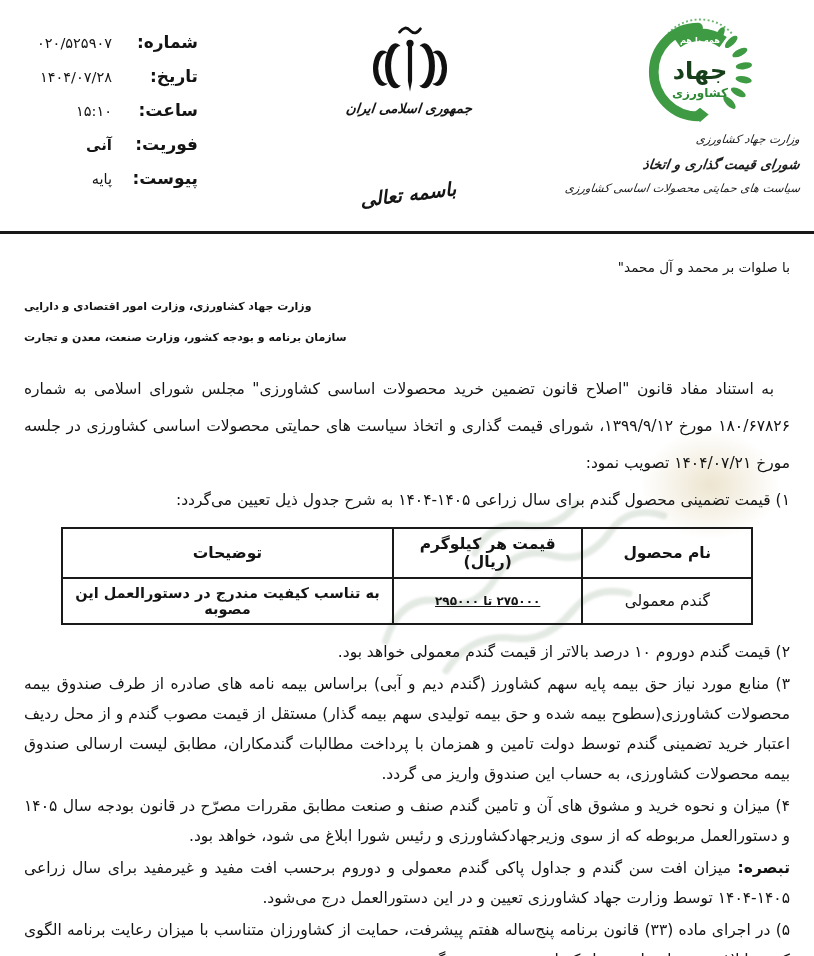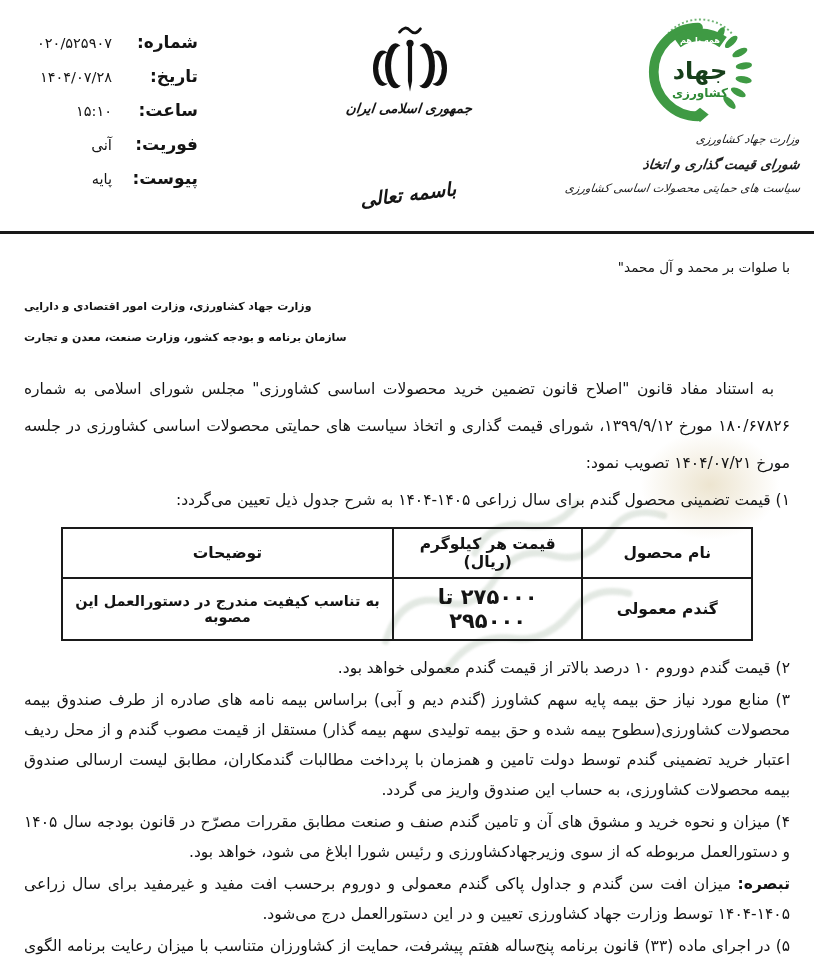--- a/index.html
+++ b/index.html
@@ -11,21 +11,21 @@
     position: relative;
     overflow: hidden;
   }
   .page { position: absolute; inset: 0; direction: rtl; }
 
   
   .meta-block { position: absolute; top: 32px; left: 20px; width: 178px; direction: rtl; z-index: 2; }
   .meta-row { display: flex; align-items: baseline; height: 34px; }
   .meta-label { width: 86px; font-weight: bold; font-size: 17px; white-space: nowrap; text-align: right; }
   .meta-value { flex: 1; font-size: 14.5px; text-align: right; padding-left: 2px; }
-  .meta-value.bold { font-weight: normal; font-size: 15px; }
+  .meta-value.bold { font-weight: bold; font-size: 15px; }
 
   .emblem-block { position: absolute; top: 24px; left: 348px; width: 124px; text-align: center; z-index: 2; }
   .emblem-block svg { display: block; margin: 0 auto; }
   .country-name { margin-top: 2px; font-size: 13.5px; font-style: italic; font-weight: 600; white-space: nowrap; transform: skewX(-6deg); display: inline-block; }
 
   .besmele { position: absolute; top: 183px; left: 352px; width: 112px; text-align: center;
              font-size: 19px; font-style: italic; font-weight: 600; transform: rotate(-7deg); z-index: 2; }
 
   .logo-block { position: absolute; top: 18px; right: 14px; width: 200px; text-align: right; z-index: 2; }
   .logo-block svg { display: block; margin: 0 auto; }
@@ -48,22 +48,22 @@
   .salutation { text-align: right; font-size: 13.5px; margin-top: 22px; }
   .addressee { text-align: left; font-weight: bold; font-size: 11px; line-height: 31px; }
   .addr-wrap { margin-top: 16px; }
   .para { font-size: 15.5px; text-align: justify; text-justify: inter-word; }
   .intro { margin-top: 18px; line-height: 37px; text-indent: 16px; }
   .item-one { line-height: 37px; }
 
   table.price-table { width: 692px; margin: 8px auto 12px auto; border-collapse: collapse; background: transparent; }
   .price-table th, .price-table td { border: 2px solid #1a1a1a; text-align: center; vertical-align: middle; height: 44px; padding: 6px 8px; }
   .price-table th { font-weight: bold; font-size: 15.5px; }
-  .price-table td.cell-product { font-weight: bold; font-size: 15.5px; margin-left: 37px; }
-  .price-table td.cell-price { font-weight: bold; font-size: 21px; }
+  .price-table td.cell-product { font-weight: normal; font-size: 15.5px; margin-left: 37px; }
+  .price-table td.cell-price { font-weight: bold; font-size: 12px; text-decoration: underline; }
   .price-table td.cell-desc { font-weight: bold; font-size: 14.5px; }
 
   .items { margin-top: 10px; line-height: 30px; }
   .items p { margin: 0 0 2px 0; }
   .note-label { font-weight: bold; }
 </style>
 </head>
 <body>
 
 <div class="page">

